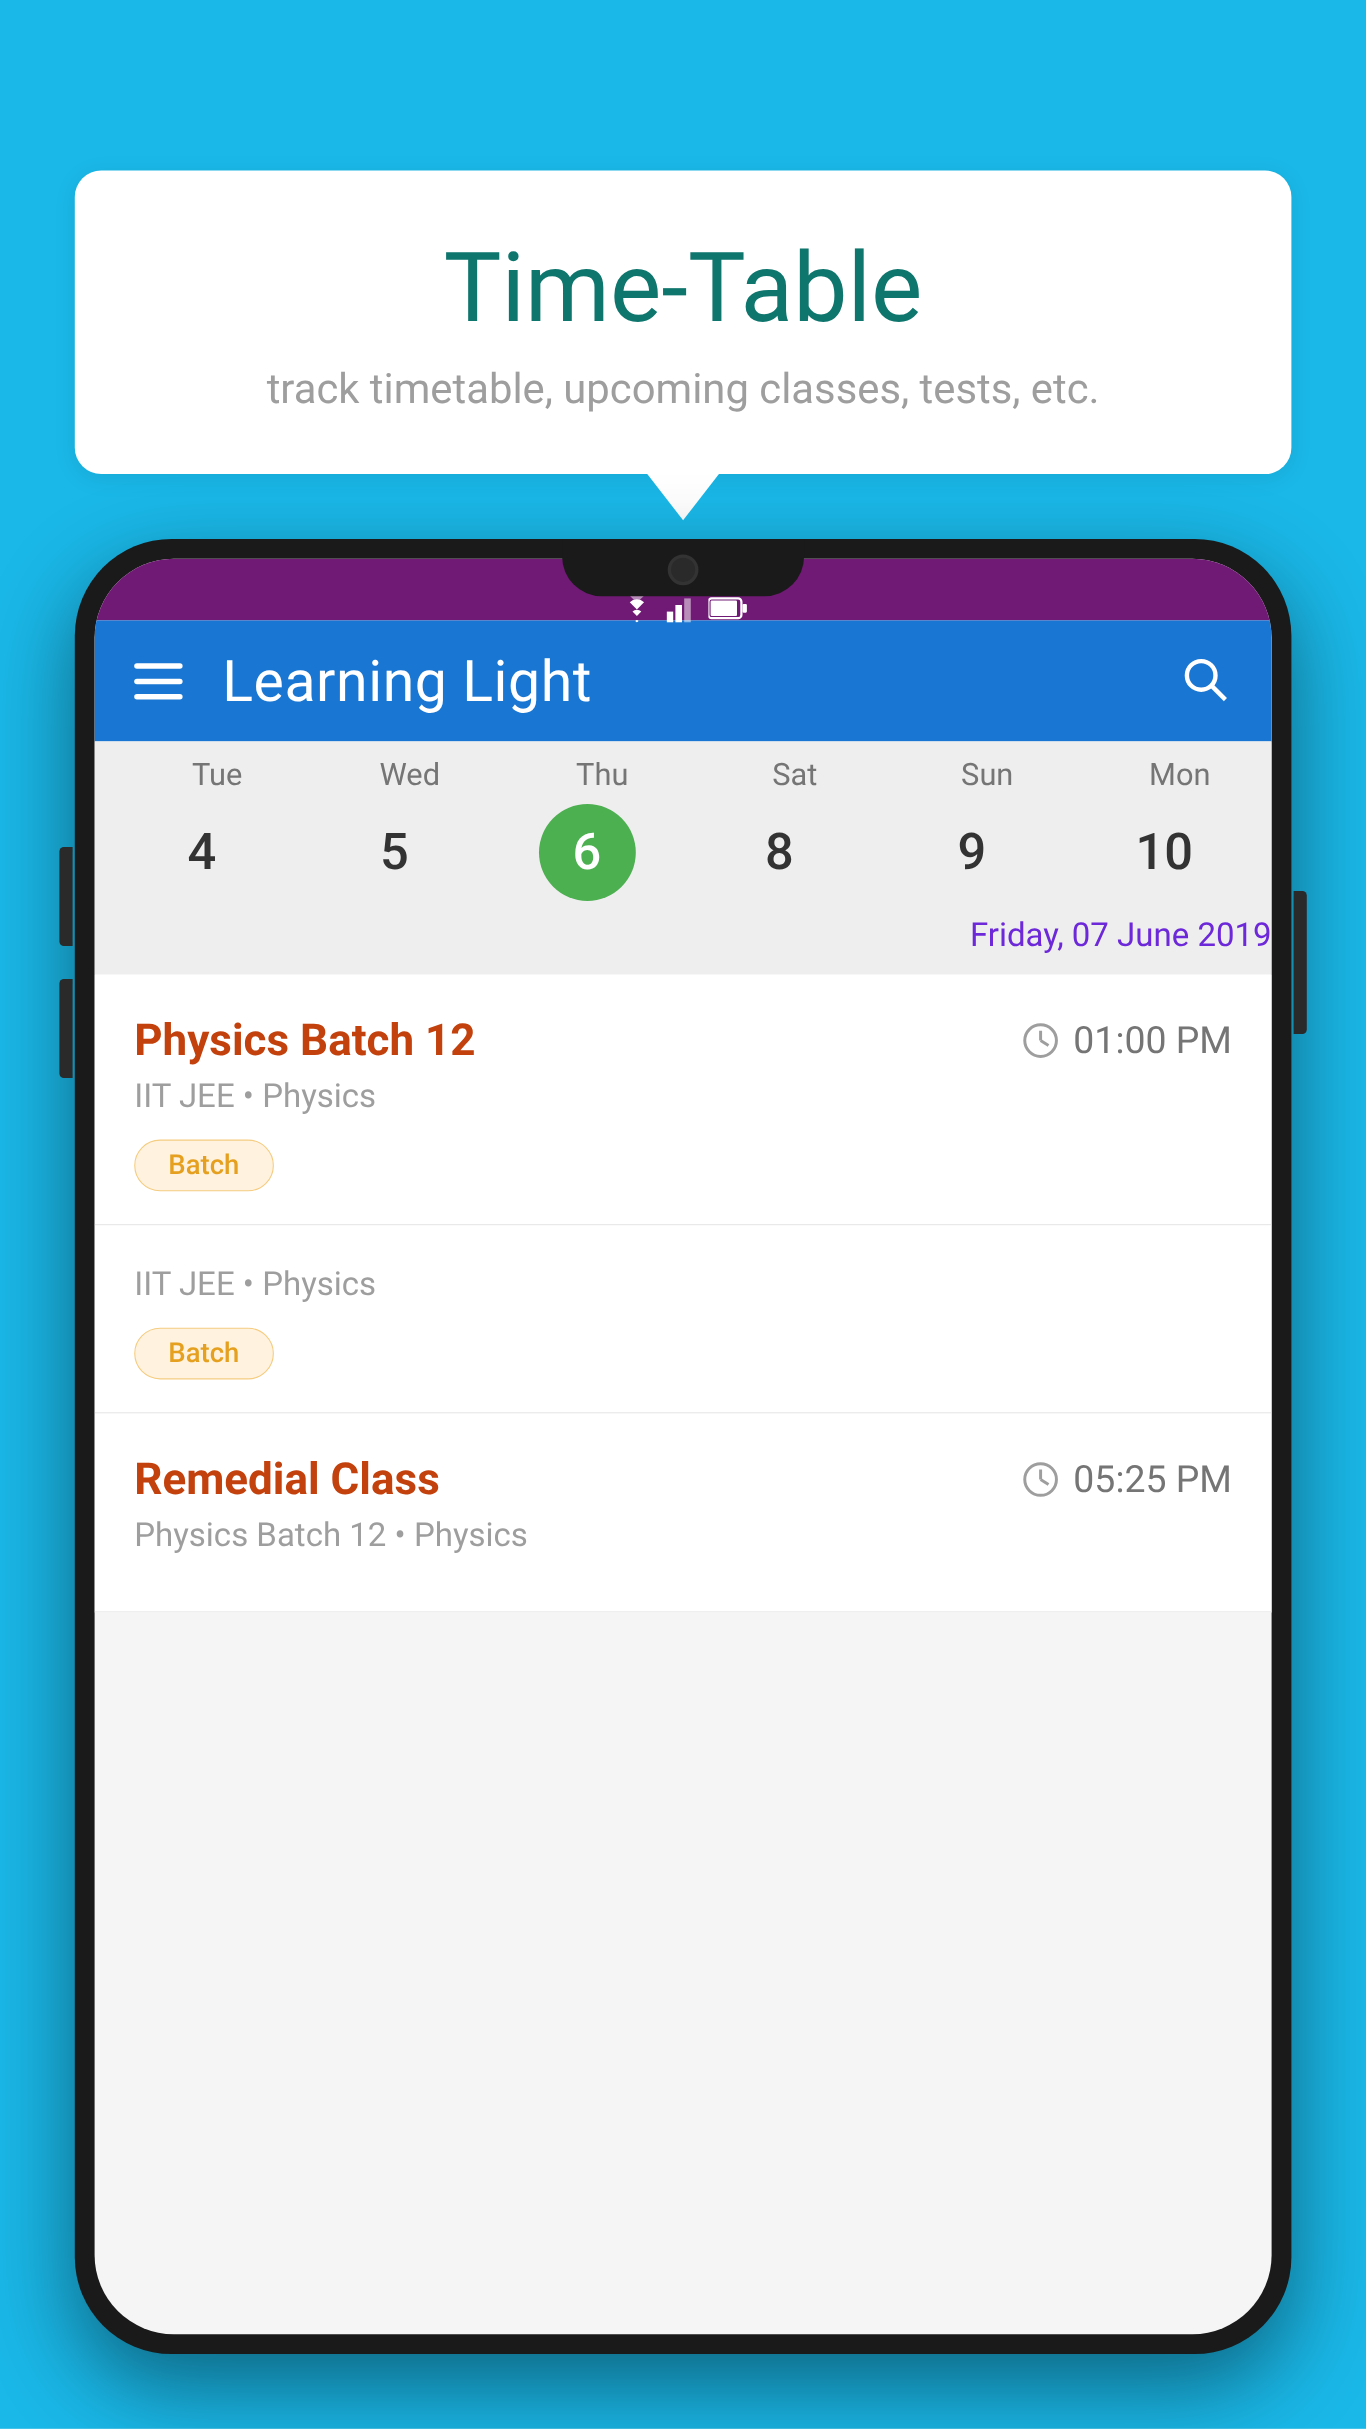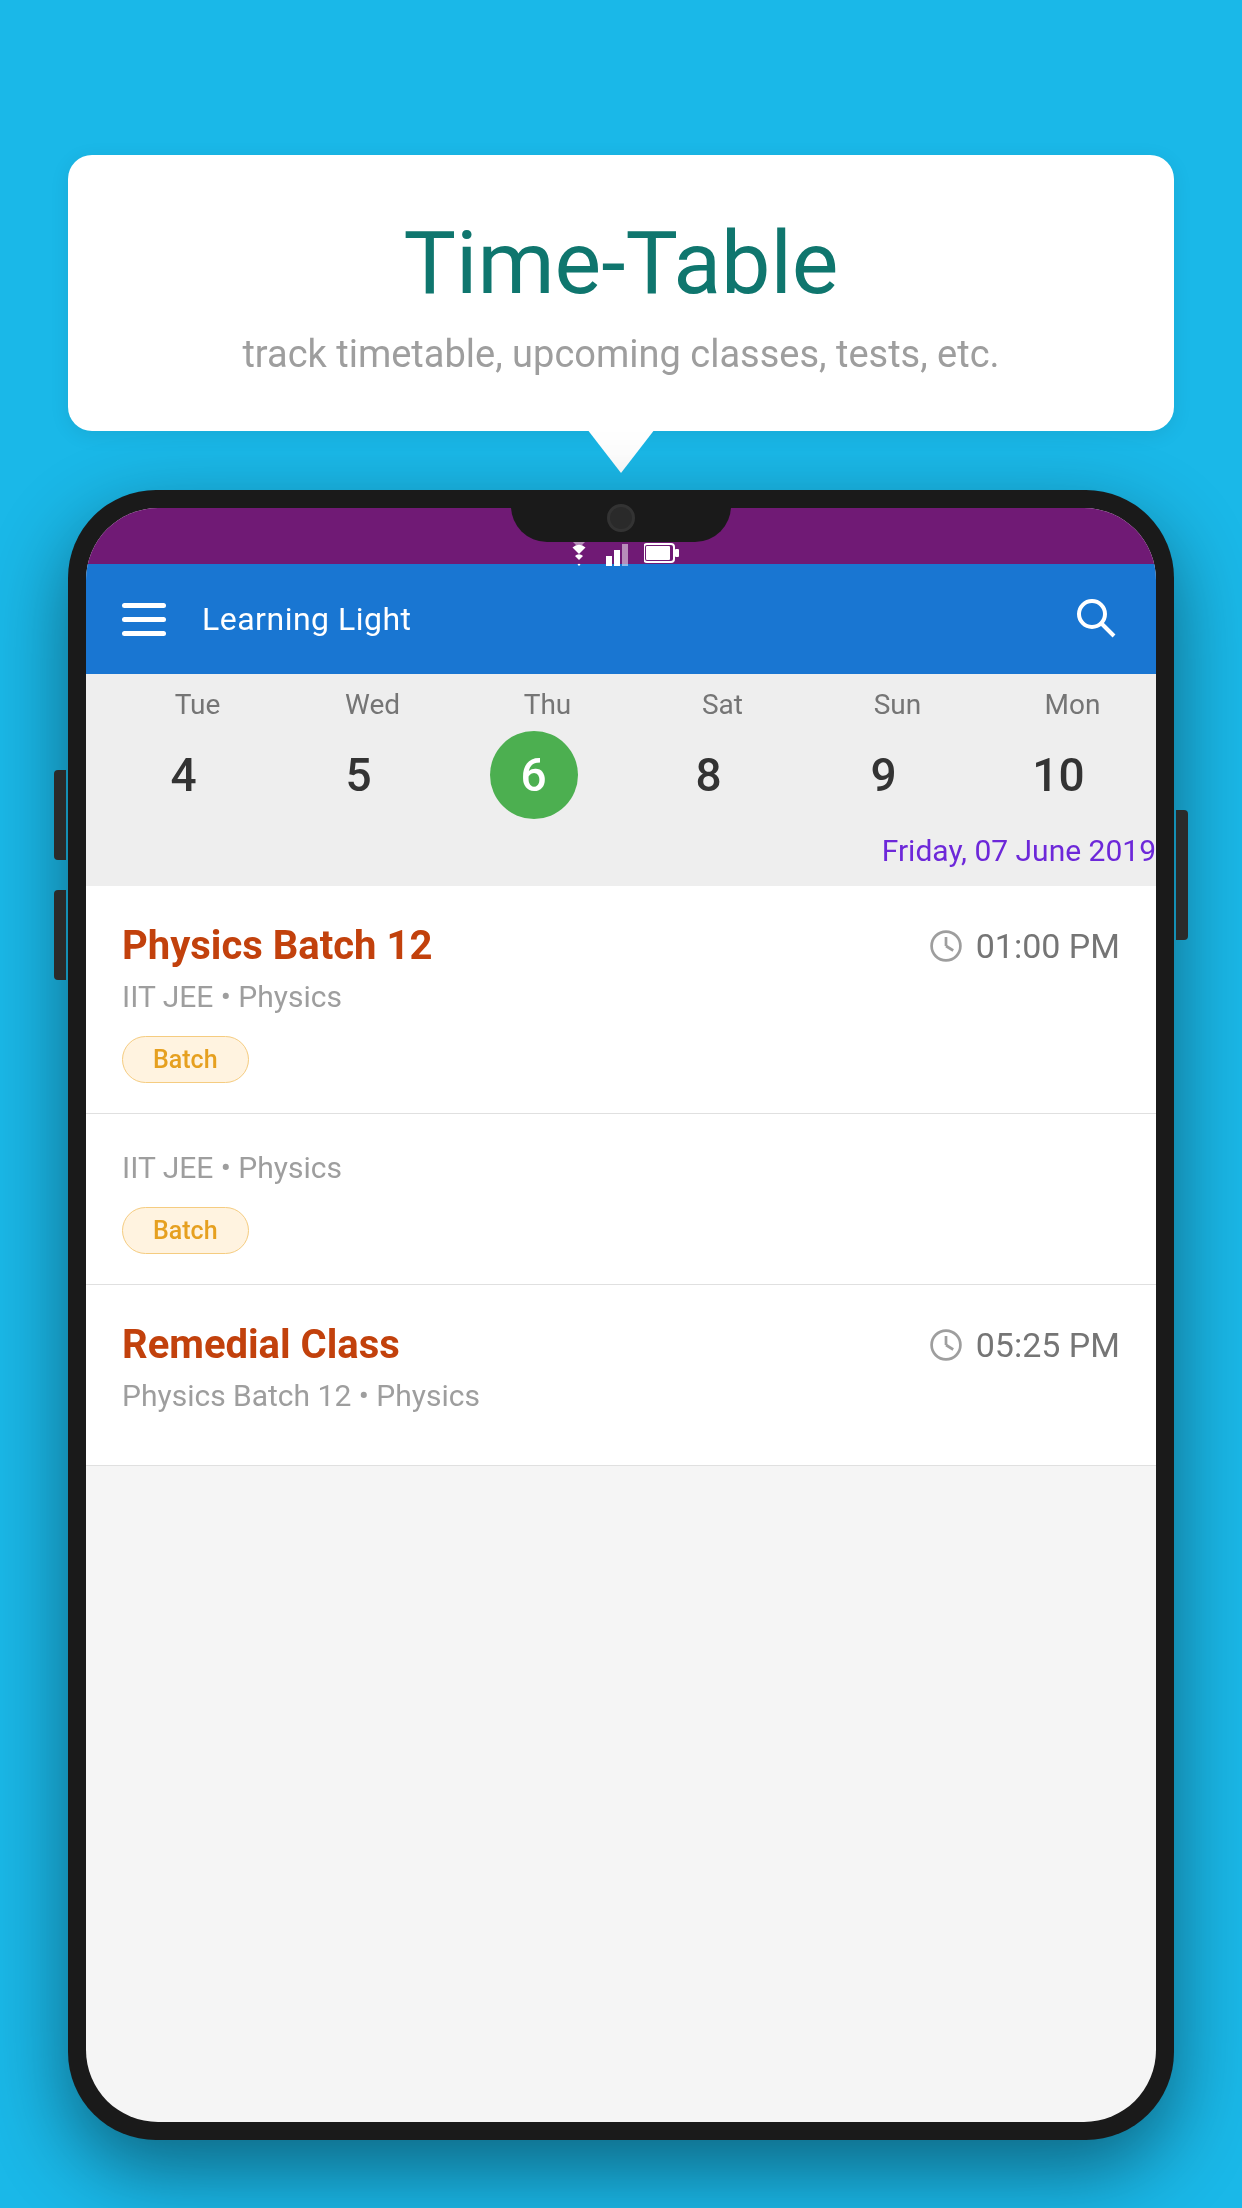--- a/index.html
+++ b/index.html
@@ -142,21 +142,21 @@
       margin-right: 36px;
     }
     .hamburger-icon span {
       display: block;
       width: 44px;
       height: 5px;
       background: white;
       border-radius: 3px;
     }
     .app-title {
-      font-size: 32px;
+      font-size: 52px;
       font-weight: 400;
       color: white;
       flex: 1;
       letter-spacing: 0.5px;
     }
     .search-icon-btn {
       color: white;
       cursor: pointer;
     }
 

